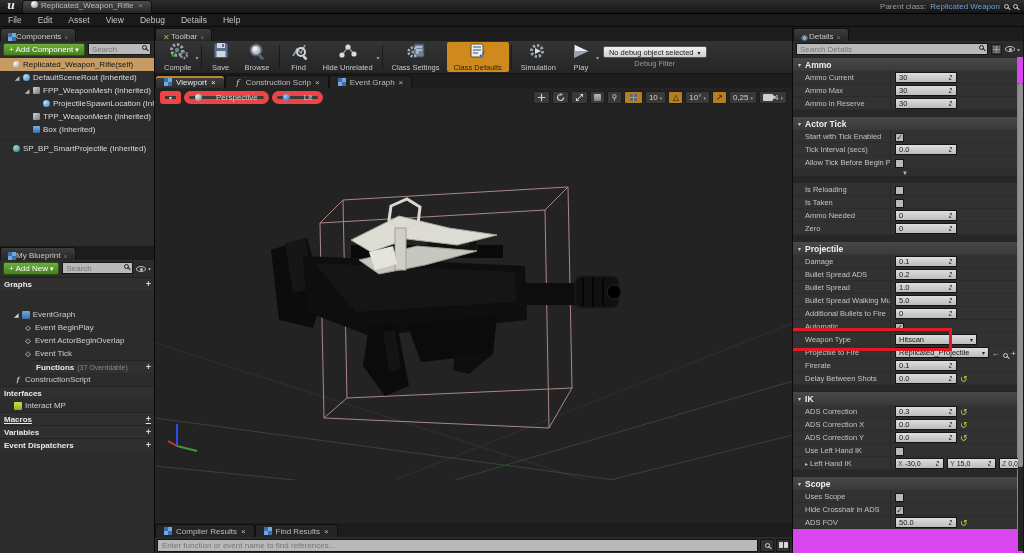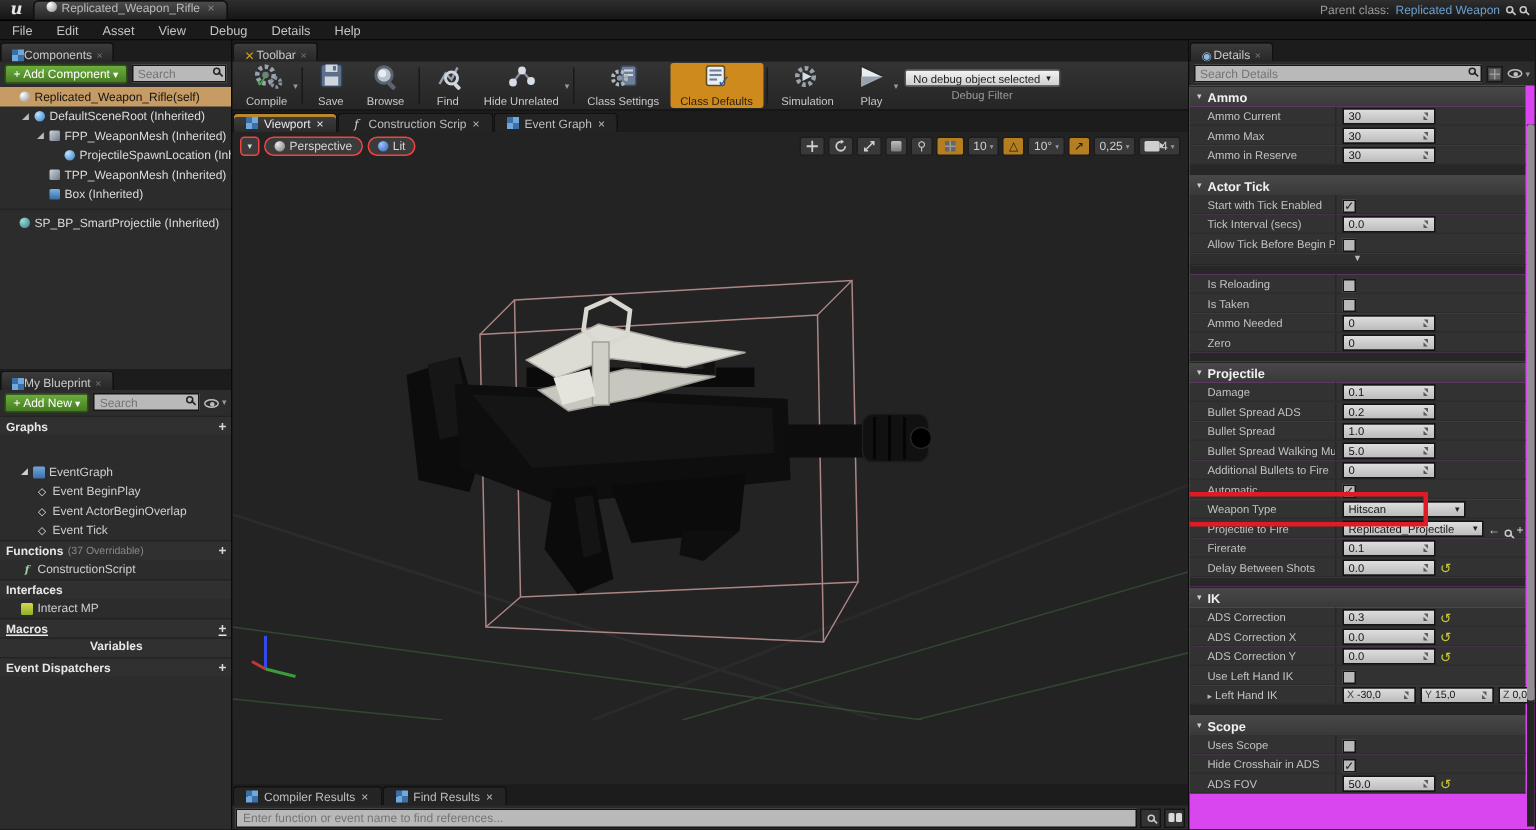--- a/index.html
+++ b/index.html
@@ -87,21 +87,21 @@
 .vtab{height:13px;display:flex;align-items:center;gap:4px;padding:0 8px;color:#bdbdbd;font-size:8px;background:#242424;border:1px solid #111;border-bottom:none;border-radius:3px 3px 0 0}
 .vtab.active{background:linear-gradient(#3f3f3f,#2b2b2b);box-shadow:inset 0 2px 0 #b8872e;color:#e8e8e8}
 .vti{width:8px;height:8px;display:flex;align-items:center;justify-content:center;font-size:8px}
 .vti.grid4{background:conic-gradient(#6fa8dc 25%,#3c6fa8 0 50%,#6fa8dc 0 75%,#3c6fa8 0)}
 .vti.fn{color:#cfcfcf;font-family:"DejaVu Serif",serif;font-style:italic}
 
 
 .viewport{flex:1;position:relative;background:#232323;min-height:0;overflow:hidden}
 .scene{position:absolute;inset:0}
 .vpctl{position:absolute;top:3px;left:5px;display:flex;gap:3px;align-items:center}
-.vpbtn{height:13px;background:rgba(62,62,62,.92);border:1px solid #ef4444;border-radius:7px;color:#d6d6d6;font-size:8px;display:flex;align-items:center;gap:3px;padding:0 6px}
+.vpbtn{height:13px;background:rgba(62,62,62,.92);border:5px solid #ef4444;border-radius:7px;color:#d6d6d6;font-size:8px;display:flex;align-items:center;gap:14px;padding:0 6px}
 .vpbtn.sq{border-radius:3px;padding:0 4px}
 .vpdot{width:7px;height:7px;border-radius:50%;background:radial-gradient(circle at 30% 30%,#e8e8e8,#777)}
 .vpdot.lit{background:radial-gradient(circle at 30% 30%,#9fc4ff,#2d5fae)}
 .vpright{position:absolute;top:3px;right:5px;display:flex;gap:2px;align-items:center}
 .snapbtn{height:13px;min-width:15px;background:rgba(60,60,60,.92);border:1px solid #1d1d1d;border-radius:2px;color:#cfcfcf;font-size:8px;display:flex;align-items:center;justify-content:center;padding:0 3px;gap:1px}
 .snapbtn.on{background:#b57e20;color:#241a08}
 .snapbtn .tinycaret{font-size:5px;color:#999;margin-left:1px}
 .cam{width:10px;height:7px;background:#cfcfcf;border-radius:1px;position:relative}
 .cam::after{content:"";position:absolute;right:-3px;top:1px;border-left:3px solid #cfcfcf;border-top:2px solid transparent;border-bottom:2px solid transparent}
 
@@ -277,41 +277,41 @@
               <span>Event BeginPlay</span>
             </div>
             <div class="bprow" style="padding-left: 24px;">
               <span class="bpico event">◇</span>
               <span>Event ActorBeginOverlap</span>
             </div>
             <div class="bprow" style="padding-left: 24px;">
               <span class="bpico event">◇</span>
               <span>Event Tick</span>
             </div>
-            <div class="bprow section" style="padding-left: 4px;">
+            <div class="bprow section" style="padding-left: 4px; margin-left: 32px;">
               <span>Functions</span>
               <span class="suffix"> (37 Overridable)</span>
               <span class="plus">+</span>
             </div>
             <div class="bprow" style="padding-left: 14px;">
               <span class="bpico function">f</span>
               <span>ConstructionScript</span>
             </div>
             <div class="bprow section" style="padding-left: 4px;">
               <span>Interfaces</span>
             </div>
             <div class="bprow" style="padding-left: 14px;">
               <span class="bpico interface"></span>
               <span>Interact MP</span>
             </div>
             <div class="bprow section" style="padding-left: 4px; text-decoration: underline;">
               <span>Macros</span>
               <span class="plus">+</span>
             </div>
-            <div class="bprow section" style="padding-left: 4px; flex-direction: column;">
+            <div class="bprow section" style="padding-left: 4px;">
               <span>Variables</span>
               <span class="plus">+</span>
             </div>
             <div class="bprow section" style="padding-left: 4px;">
               <span>Event Dispatchers</span>
               <span class="plus">+</span>
             </div>
           </div>
       </div>
     </div>

